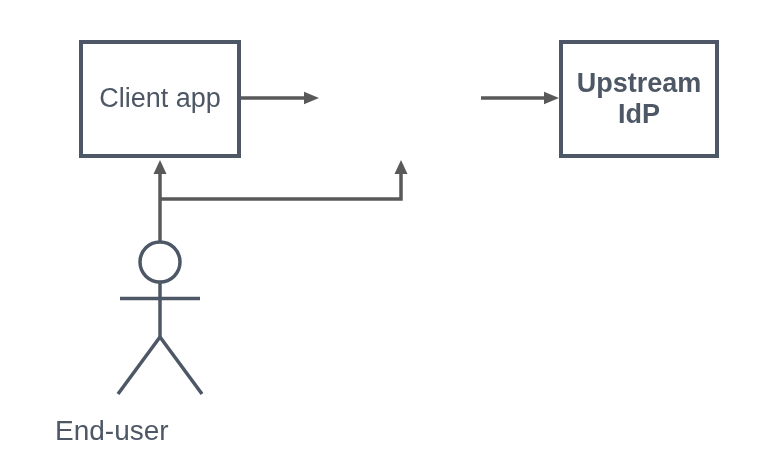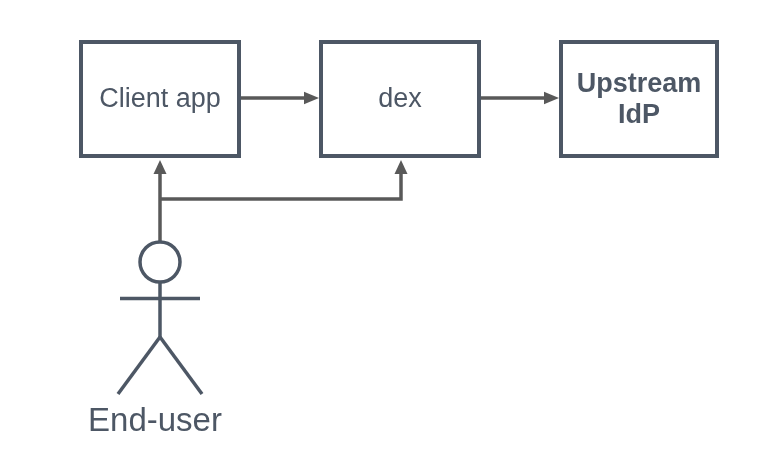--- a/index.html
+++ b/index.html
@@ -55,40 +55,37 @@
     stroke-width: 3.5;
     fill: none;
   }
   .actor-head-shape {
     stroke: var(--shape-stroke);
     stroke-width: 3.5;
     fill: var(--node-fill);
   }
   .actor-label {
     position: absolute;
-    left: 55px; top: 403px; width: 200px;
-    text-align: center;
+    left: 55px; top: 416px; width: 200px;
+    text-align: left;
     color: var(--text-color);
-    font-size: 33px;
+    font-size: 28px;
     line-height: 1.05;
     z-index: 2;
   }
 </style>
 </head>
 <body>
 
 <div class="canvas">
 
   <div class="node node-client-app">
     <span>Client app</span>
   </div>
 
-  <div class="node node-dex">
-    <span>dex</span>
-  </div>
 
   <div class="node node-upstream">
     <span>Upstream</span>
     <span>IdP</span>
   </div>
 
   <svg class="edges-layer" width="760" height="460" viewBox="0 0 760 460">
 
     <g>
       <line class="edge-line" x1="241" y1="98" x2="306" y2="98"></line>

